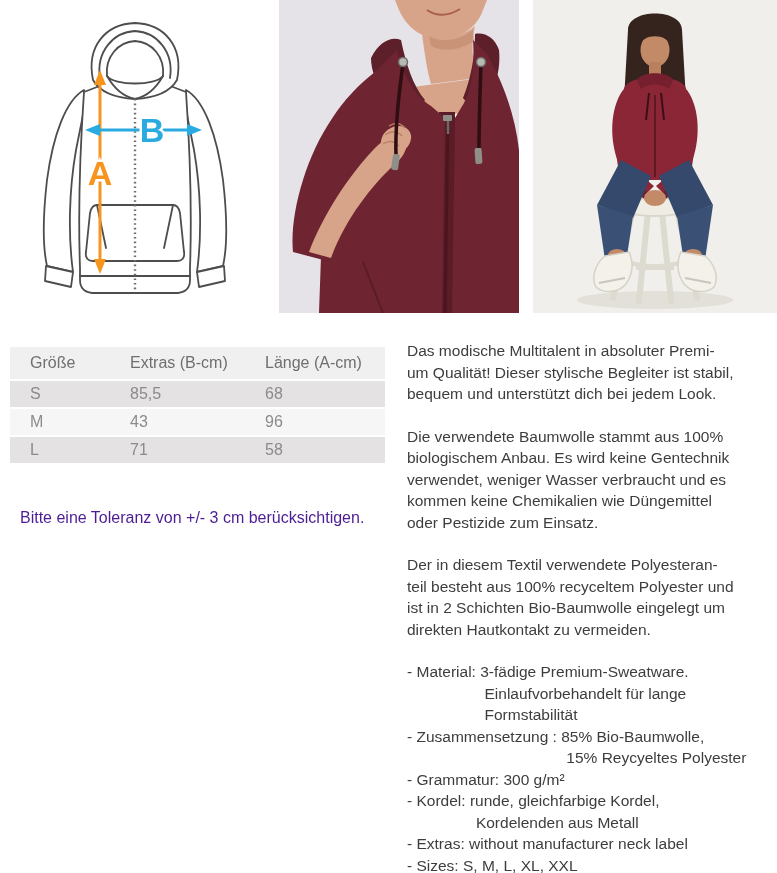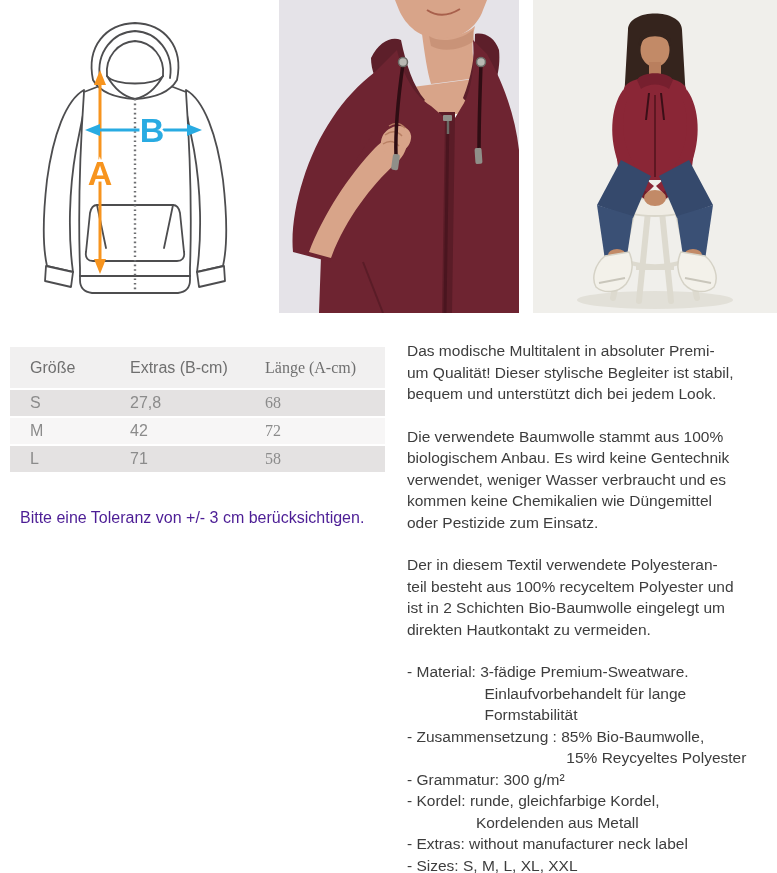--- a/index.html
+++ b/index.html
@@ -8,26 +8,26 @@
   
   .gallery-item { position:absolute; top:0; height:313px; }
   .g-diagram { left:0;   width:270px; }
   .g-closeup { left:279px; width:240px; }
   .g-full    { left:533px; width:244px; }
   .gallery-item svg { display:block; width:100%; height:100%; }
 
   
   .size-table { position:absolute; left:10px; top:347px; width:375px; font-size:16px; }
   .trow { display:flex; align-items:center; height:26px; margin-bottom:2px; color:#8b8b8b; }
-  .trow.header { height:41px; background:#f1f0f0; color:#6f6f6f; }
+  .trow.header { height:32px; background:#f1f0f0; color:#6f6f6f; }
   .trow.odd  { background:#e4e2e2; }
   .trow.even { background:#f7f6f6; }
   .c1 { width:100px; padding-left:20px; }
   .c2 { width:135px; }
-  .c3 { width:120px;font-family:Liberation Serif, serif; }
+  .c3 { width:120px; }
 
   .tolerance-note { position:absolute; left:20px; top:509px; font-size:16px; color:#4c1d95; }
 
   
   .desc { position:absolute; left:407px; top:340px; width:372px; font-size:15.5px;
           line-height:21.5px; color:#3d3d3d; }
   .desc .para { white-space:pre; margin:0 0 21px 0; }
   .desc .specs { white-space:pre; margin:0; }
 </style>
 </head>
@@ -174,27 +174,27 @@
   </div>
 
   <div class="size-table">
     <div class="trow header">
       <div class="c1">Größe</div>
       <div class="c2">Extras (B-cm)</div>
       <div class="c3">Länge (A-cm)</div>
     </div>
     <div class="trow odd">
       <div class="c1">S</div>
-      <div class="c2">27,8</div>
+      <div class="c2">85,5</div>
       <div class="c3">68</div>
     </div>
     <div class="trow even">
       <div class="c1">M</div>
-      <div class="c2">42</div>
-      <div class="c3">72</div>
+      <div class="c2">43</div>
+      <div class="c3">96</div>
     </div>
     <div class="trow odd">
       <div class="c1">L</div>
       <div class="c2">71</div>
       <div class="c3">58</div>
     </div>
   </div>
 
   <div class="tolerance-note">Bitte eine Toleranz von +/- 3 cm berücksichtigen.</div>
 

